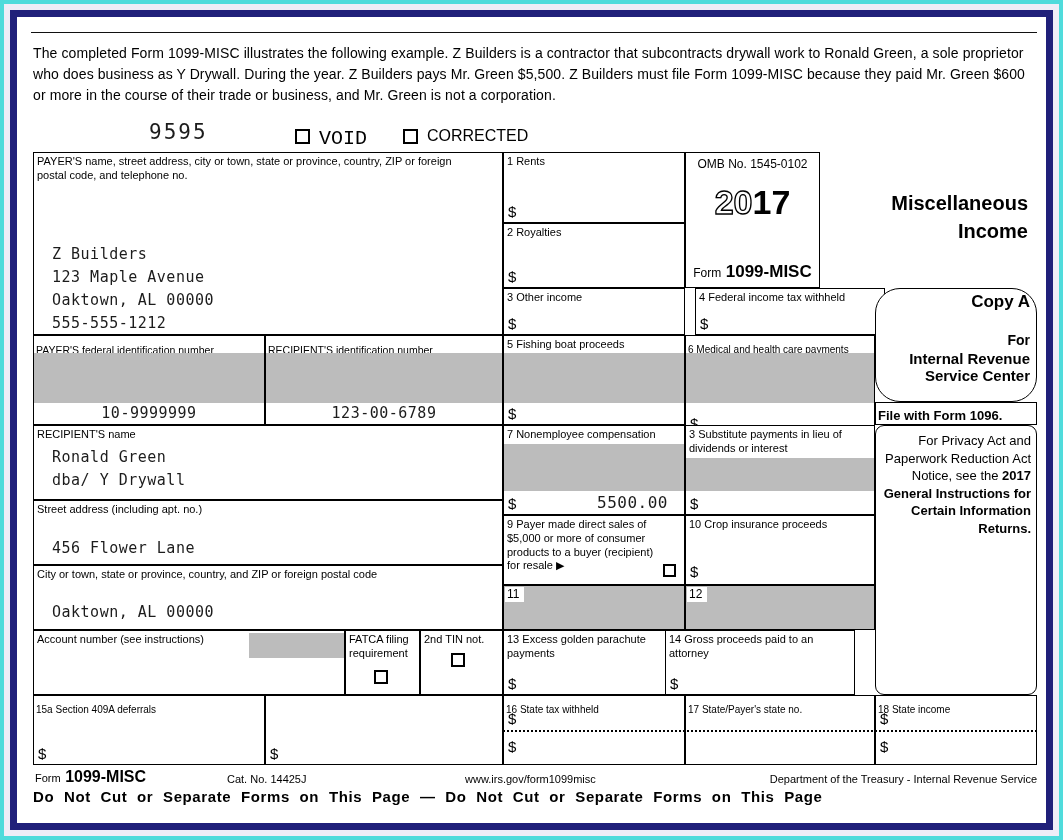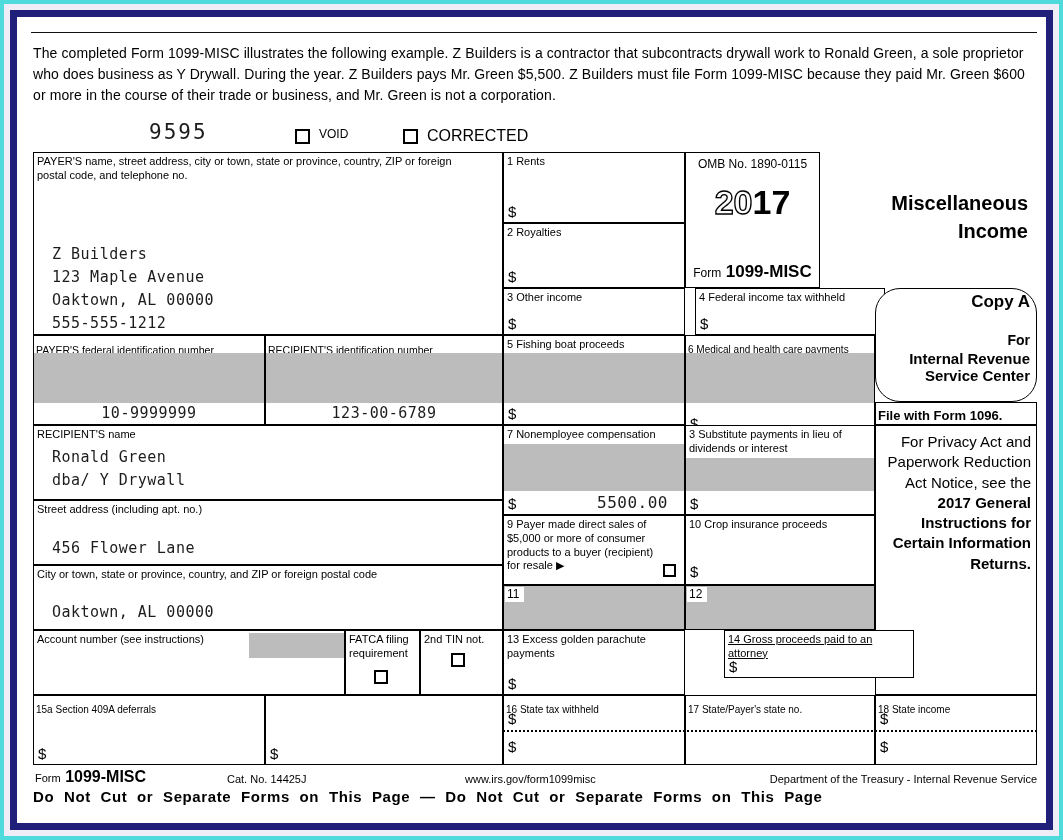--- a/index.html
+++ b/index.html
@@ -30,21 +30,21 @@
 <div class="page">
  <div class="mid">
   <div class="inner">
 
     <div class="abs" style="left:14px;top:15px;width:1006px;border-top:1px solid #111;"></div>
 
     <div class="abs intro" style="left:16px;top:26px;width:1002px;">The completed Form 1099-MISC illustrates the following example. Z Builders is a contractor that subcontracts drywall work to Ronald Green, a sole proprietor who does business as Y Drywall. During the year. Z Builders pays Mr. Green $5,500. Z Builders must file Form 1099-MISC because they paid Mr. Green $600 or more in the course of their trade or business, and Mr. Green is not a corporation.</div>
 
     <div class="abs hand-lg" style="left:132px;top:103px;">9595</div>
     <div class="cb" style="left:278px;top:112px;"></div>
-    <div class="abs" style="left:302px;top:110px;font-size:12px;">VOID</div>
+    <div class="abs" style="left:302px;top:110px;font-size:20px;font-family:Liberation Mono, monospace;">VOID</div>
     <div class="cb" style="left:386px;top:112px;"></div>
     <div class="abs" style="left:410px;top:110px;font-size:16px;">CORRECTED</div>
 
     <div class="cell" style="left:16px;top:135px;width:470px;height:183px;">
       <div class="lbl" style="width:440px;">PAYER'S name, street address, city or town, state or province, country, ZIP or foreign postal code, and telephone no.</div>
       <div class="hand" style="position:absolute;left:18px;top:92px;">Z Builders</div>
       <div class="hand" style="position:absolute;left:18px;top:115px;">123 Maple Avenue</div>
       <div class="hand" style="position:absolute;left:18px;top:138px;">Oaktown, AL 00000</div>
       <div class="hand" style="position:absolute;left:18px;top:161px;">555-555-1212</div>
     </div>
@@ -53,21 +53,21 @@
       <div class="lbl">1 Rents</div>
       <div class="dollar" style="position:absolute;left:4px;bottom:2px;">$</div>
     </div>
 
     <div class="cell" style="left:486px;top:206px;width:182px;height:65px;">
       <div class="lbl">2 Royalties</div>
       <div class="dollar" style="position:absolute;left:4px;bottom:2px;">$</div>
     </div>
 
     <div class="cell" style="left:668px;top:135px;width:135px;height:136px;text-align:center;">
-      <div style="font-size:12px;padding-top:4px;">OMB No. 1890-0115</div>
+      <div style="font-size:12px;padding-top:4px;">OMB No. 1545-0102</div>
       <div class="yr" style="margin-top:14px;"><span class="yr-o">20</span><span>17</span></div>
       <div style="position:absolute;bottom:5px;width:100%;">
         <span style="font-size:12px;">Form</span>
         <span class="b" style="font-size:17px;">1099-MISC</span>
       </div>
     </div>
 
     <div class="abs rightcol" style="left:803px;top:172px;width:208px;font-size:20px;font-weight:bold;line-height:1.4;">
       <div>Miscellaneous</div>
       <div>Income</div>
@@ -125,21 +125,21 @@
       <div class="gray" style="left:0;top:18px;width:100%;height:47px;"></div>
       <div class="dollar" style="position:absolute;left:4px;bottom:2px;">$</div>
       <div class="hand" style="position:absolute;right:16px;bottom:2px;font-size:16px;">5500.00</div>
     </div>
     <div class="cell" style="left:668px;top:408px;width:190px;height:90px;">
       <div class="gray" style="left:0;top:32px;width:100%;height:33px;"></div>
       <div class="lbl" style="position:relative;background:#fff;width:176px;">3 Substitute payments in lieu of dividends or interest</div>
       <div class="dollar" style="position:absolute;left:4px;bottom:2px;">$</div>
     </div>
 
-    <div class="cell rightcol" style="left:858px;top:408px;width:162px;height:270px;padding:6px 5px;font-size:15px;line-height:1.35;">
+    <div class="cell rightcol" style="left:858px;top:408px;width:162px;height:270px;padding:6px 5px;font-size:13px;line-height:1.35;border-radius:9px;">
       <span>For Privacy Act and Paperwork Reduction Act Notice, see the </span><span class="b">2017 General Instructions for Certain Information Returns.</span>
     </div>
 
     <div class="cell" style="left:16px;top:483px;width:470px;height:65px;">
       <div class="lbl">Street address (including apt. no.)</div>
       <div class="hand" style="position:absolute;left:18px;top:38px;">456 Flower Lane</div>
     </div>
 
     <div class="cell" style="left:486px;top:498px;width:182px;height:70px;">
       <div class="lbl" style="width:158px;">9 Payer made direct sales of $5,000 or more of consumer products to a buyer (recipient) for resale ▶</div>
@@ -172,21 +172,21 @@
     </div>
     <div class="cell" style="left:403px;top:613px;width:83px;height:65px;">
       <div class="lbl">2nd TIN not.</div>
       <div class="cb" style="left:30px;top:22px;width:14px;height:14px;"></div>
     </div>
 
     <div class="cell" style="left:486px;top:613px;width:182px;height:65px;">
       <div class="lbl" style="width:150px;">13 Excess golden parachute payments</div>
       <div class="dollar" style="position:absolute;left:4px;bottom:2px;">$</div>
     </div>
-    <div class="cell" style="left:707px;top:613px;width:190px;height:48px;text-decoration:underline;">
+    <div class="cell" style="left:648px;top:613px;width:190px;height:65px;">
       <div class="lbl" style="width:160px;">14 Gross proceeds paid to an attorney</div>
       <div class="dollar" style="position:absolute;left:4px;bottom:2px;">$</div>
     </div>
 
     <div class="cell" style="left:16px;top:678px;width:232px;height:70px;">
       <div class="lbl-sm">15a Section 409A deferrals</div>
       <div class="dollar" style="position:absolute;left:4px;bottom:2px;">$</div>
     </div>
     <div class="cell" style="left:248px;top:678px;width:238px;height:70px;">
       <div class="dollar" style="position:absolute;left:4px;bottom:2px;">$</div>

